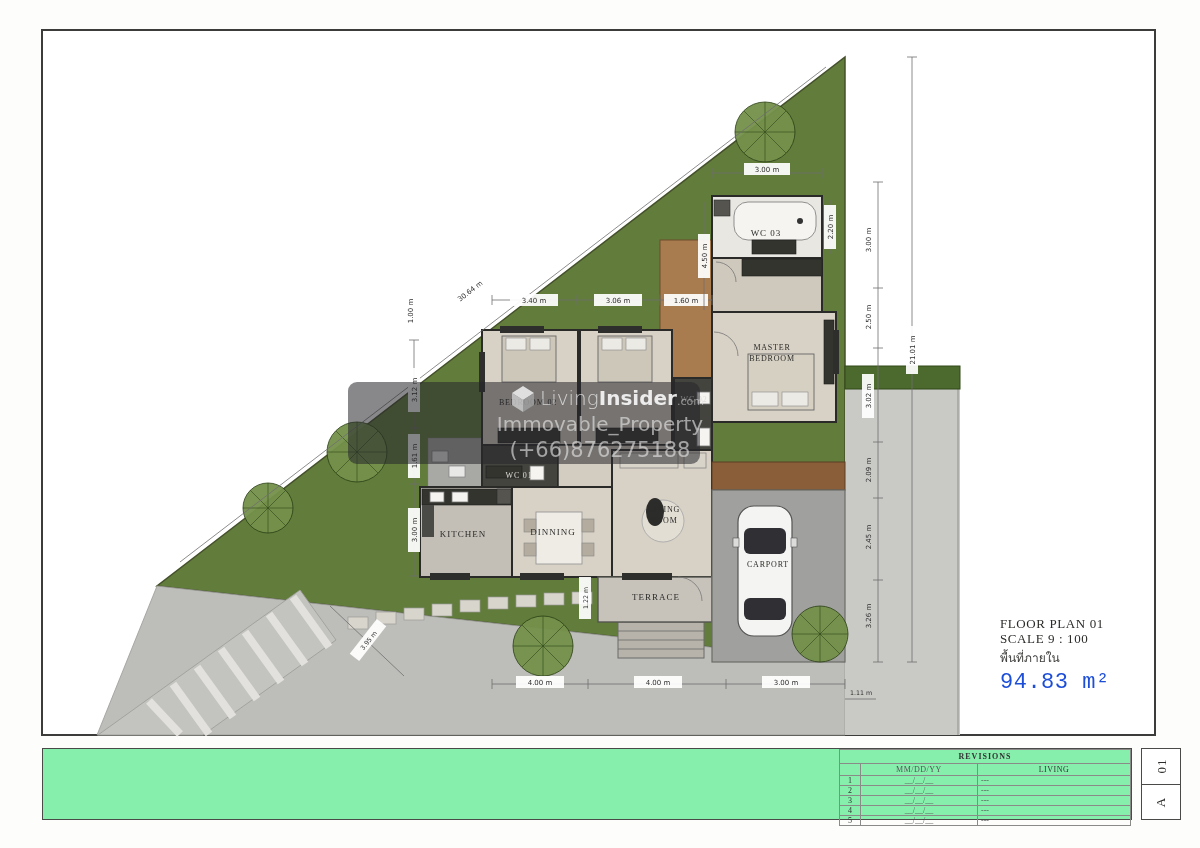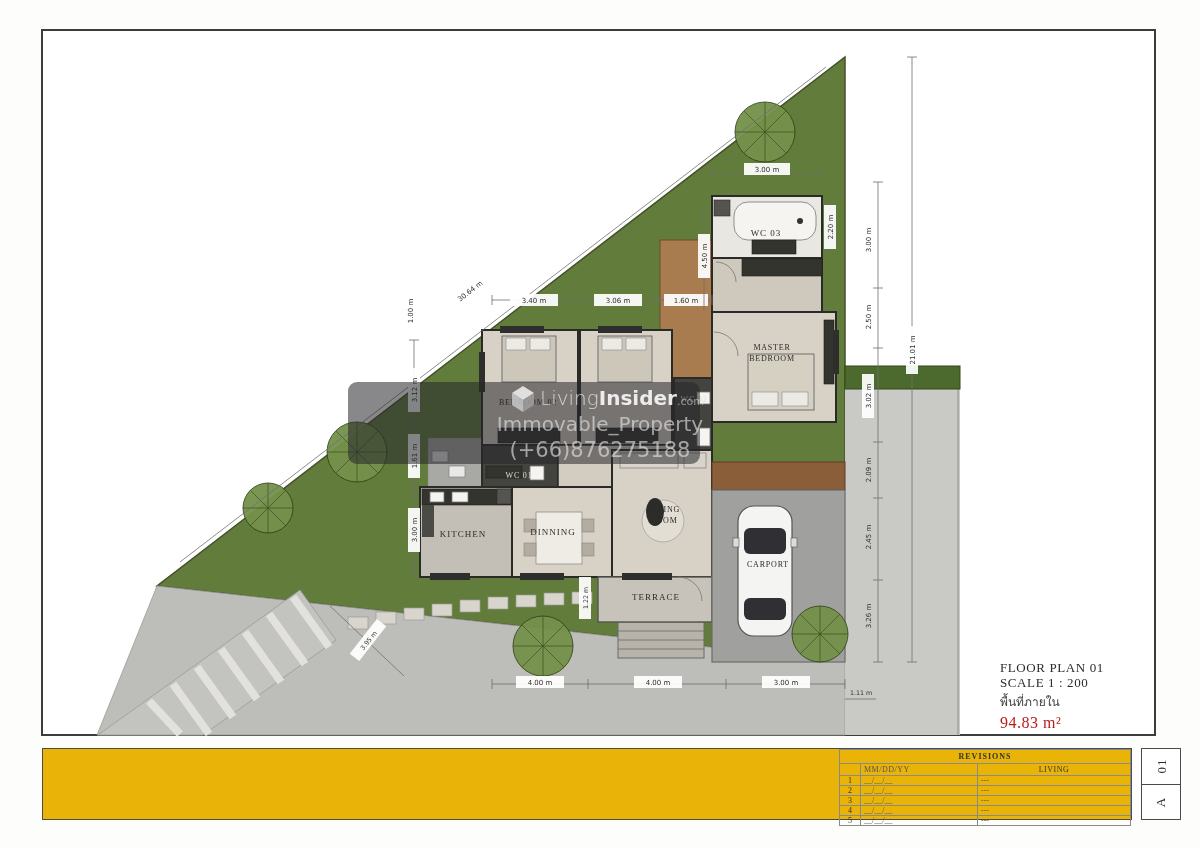--- a/index.html
+++ b/index.html
@@ -11,41 +11,41 @@
   .dimsmall{font:6.3px "DejaVu Sans",sans-serif;fill:#2e2e2e;text-anchor:middle;}
   .lblbox{fill:#ffffff;opacity:0.93;}
   .room{font:9px "Liberation Serif",serif;fill:#2c2c2a;text-anchor:middle;letter-spacing:1px;}
   .room-sm{font:8px "Liberation Serif",serif;fill:#2c2c2a;text-anchor:middle;letter-spacing:0.8px;}
   .fix{fill:#f5f4f1;stroke:#777;stroke-width:0.8;}
   .darkfix{fill:#34342f;stroke:#1d1d1b;stroke-width:0.6;}
   .arc{fill:none;stroke:#777;stroke-width:0.8;}
   .stone{fill:#d8d5cd;stroke:#9a9a96;stroke-width:0.7;}
 
   .bottom-strip{position:absolute;left:42px;top:748px;width:1090px;height:72px;
-      border:1.3px solid #4a4a48;background:#eab308;box-sizing:border-box;}
+      border:1.3px solid #4a4a48;background:#86efac;box-sizing:border-box;}
   table.revisions{position:absolute;right:0;top:0;height:100%;width:292px;
       border-collapse:collapse;border-left:1.3px solid #4a4a48;box-sizing:border-box;
       font-family:"Liberation Serif",serif;color:#333;}
   table.revisions td{border:0.8px solid #8a8a88;padding:0 3px;font-size:8px;line-height:9px;}
   td.rev-head{font-size:10px;font-weight:bold;text-align:center;letter-spacing:1px;height:13px;}
   td.col-head{font-size:8px;text-align:center;letter-spacing:0.5px;height:11px;}
   td.no-cell{width:14px;text-align:center;font-size:7px;}
-  td.date-cell{width:110px;text-align:left;color:#555;}
+  td.date-cell{width:110px;text-align:center;color:#555;}
   td.rem-cell{color:#555;}
   .sheet-box{position:absolute;left:1141px;top:748px;width:40px;height:72px;
       border:1.3px solid #4a4a48;box-sizing:border-box;background:#fff;
       display:flex;flex-direction:column;}
   .sheet-cell{flex:1;display:flex;align-items:center;justify-content:center;
       font-family:"Liberation Serif",serif;font-size:13px;color:#2c2c2a;letter-spacing:1px;}
   .sheet-cell:first-child{border-bottom:1px solid #4a4a48;}
   .sheet-cell span{transform:rotate(-90deg);display:block;}
-  .title-block{position:absolute;left:1000px;top:616px;color:#2b2b29;margin-top:44px;}
+  .title-block{position:absolute;left:1000px;top:616px;color:#2b2b29;}
   .tb-line1,.tb-line2{font-family:"Liberation Serif",serif;font-size:13px;letter-spacing:0.6px;line-height:15px;}
   .tb-line3{font-family:"DejaVu Sans",sans-serif;font-size:12px;color:#3c3c3a;margin-top:4px;line-height:17px;}
-  .tb-area{font-family:Liberation Serif, serif;font-size:16px;color:#b91c1c;margin-top:3px;letter-spacing:0.5px;}
+  .tb-area{font-family:Liberation Mono, monospace;font-size:22px;color:#1d4ed8;margin-top:3px;letter-spacing:0.5px;}
 </style>
 </head>
 <body>
 
 <div id="page">
 
 <svg width="1200" height="848" viewBox="0 0 1200 848">
 
   <rect x="42" y="30" width="1113" height="705" fill="#ffffff" stroke="#3c3c3a" stroke-width="2"></rect>
 
@@ -364,21 +364,21 @@
       <tspan fill="rgba(240,240,240,0.75)" font-weight="300">Living</tspan><tspan fill="rgba(250,250,250,0.9)" font-weight="bold">Insider</tspan><tspan fill="rgba(225,225,225,0.55)" font-size="11">.com</tspan>
     </text>
     <text x="600" y="431" text-anchor="middle" font-family="DejaVu Sans, sans-serif" font-size="20" fill="rgba(232,232,232,0.62)">Immovable_Property</text>
     <text x="600" y="457" text-anchor="middle" font-family="DejaVu Sans, sans-serif" font-size="21" fill="rgba(232,232,232,0.62)">(+66)876275188</text>
   </g>
 </svg>
 
 
 <div class="title-block">
   <div class="tb-line1">FLOOR PLAN 01</div>
-  <div class="tb-line2">SCALE 1 : 200</div>
+  <div class="tb-line2">SCALE 9 : 100</div>
   <div class="tb-line3">พื้นที่ภายใน</div>
   <div class="tb-area">94.83 m²</div>
 </div>
 
 
 <div class="bottom-strip">
   <table class="revisions">
     <tbody>
           <tr>
             <td class="rev-head" colspan="3">REVISIONS</td>

